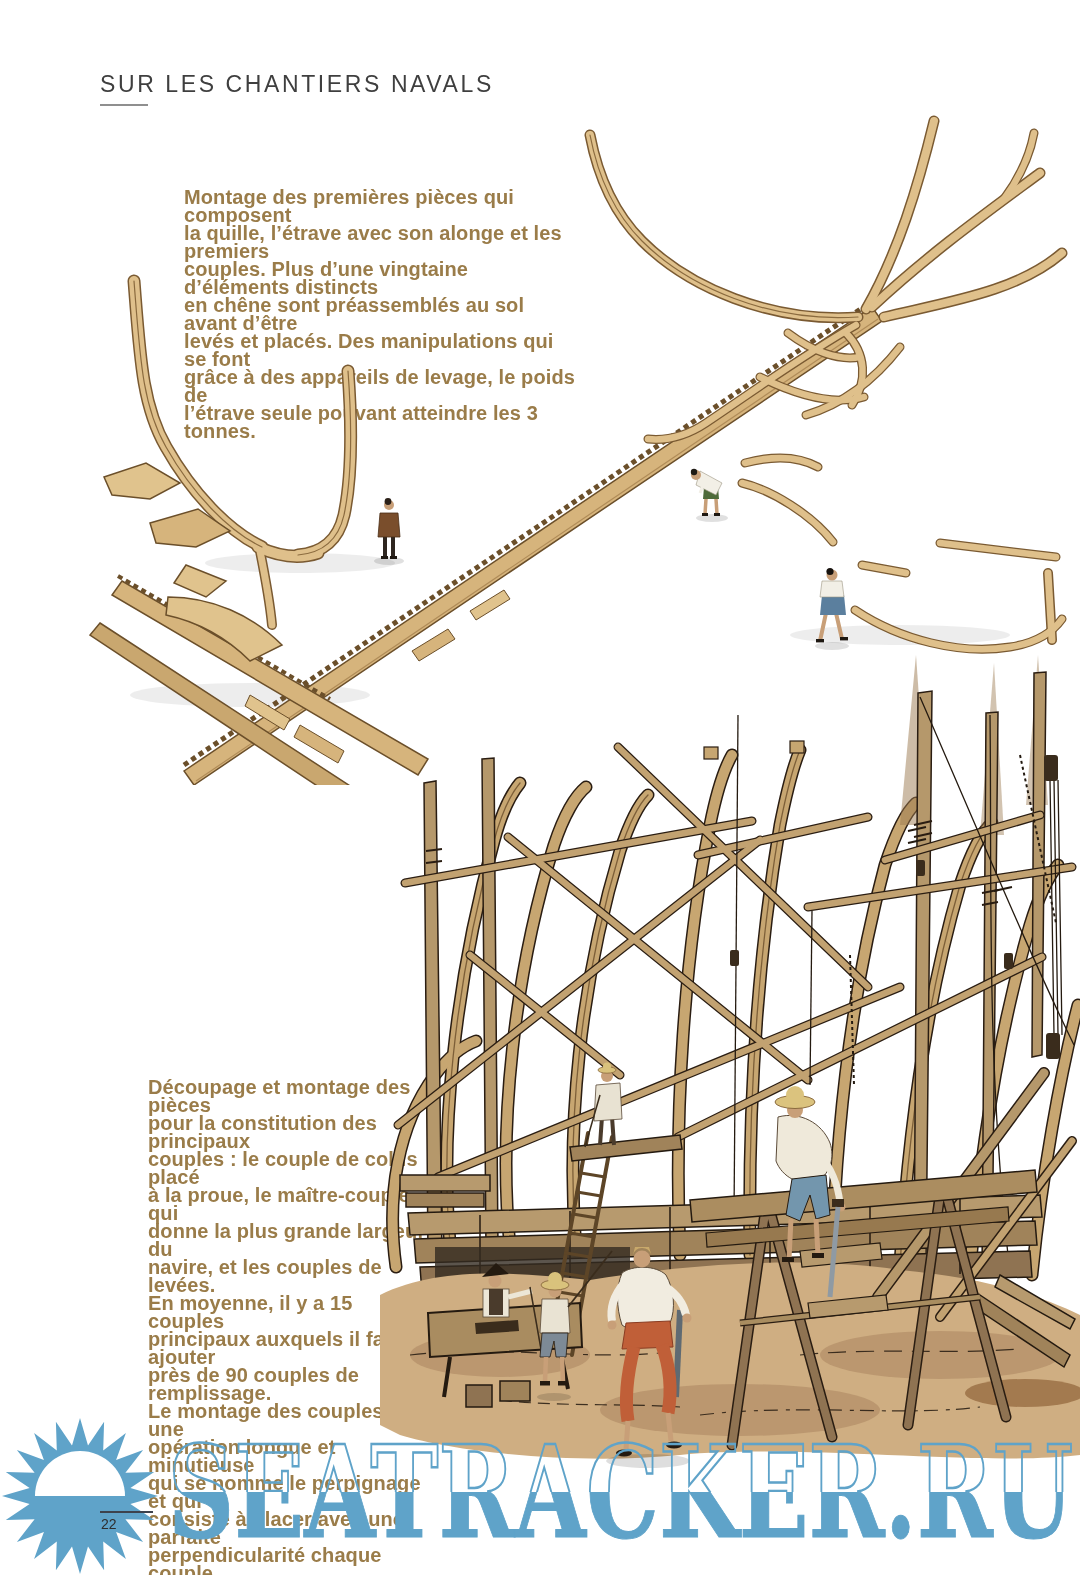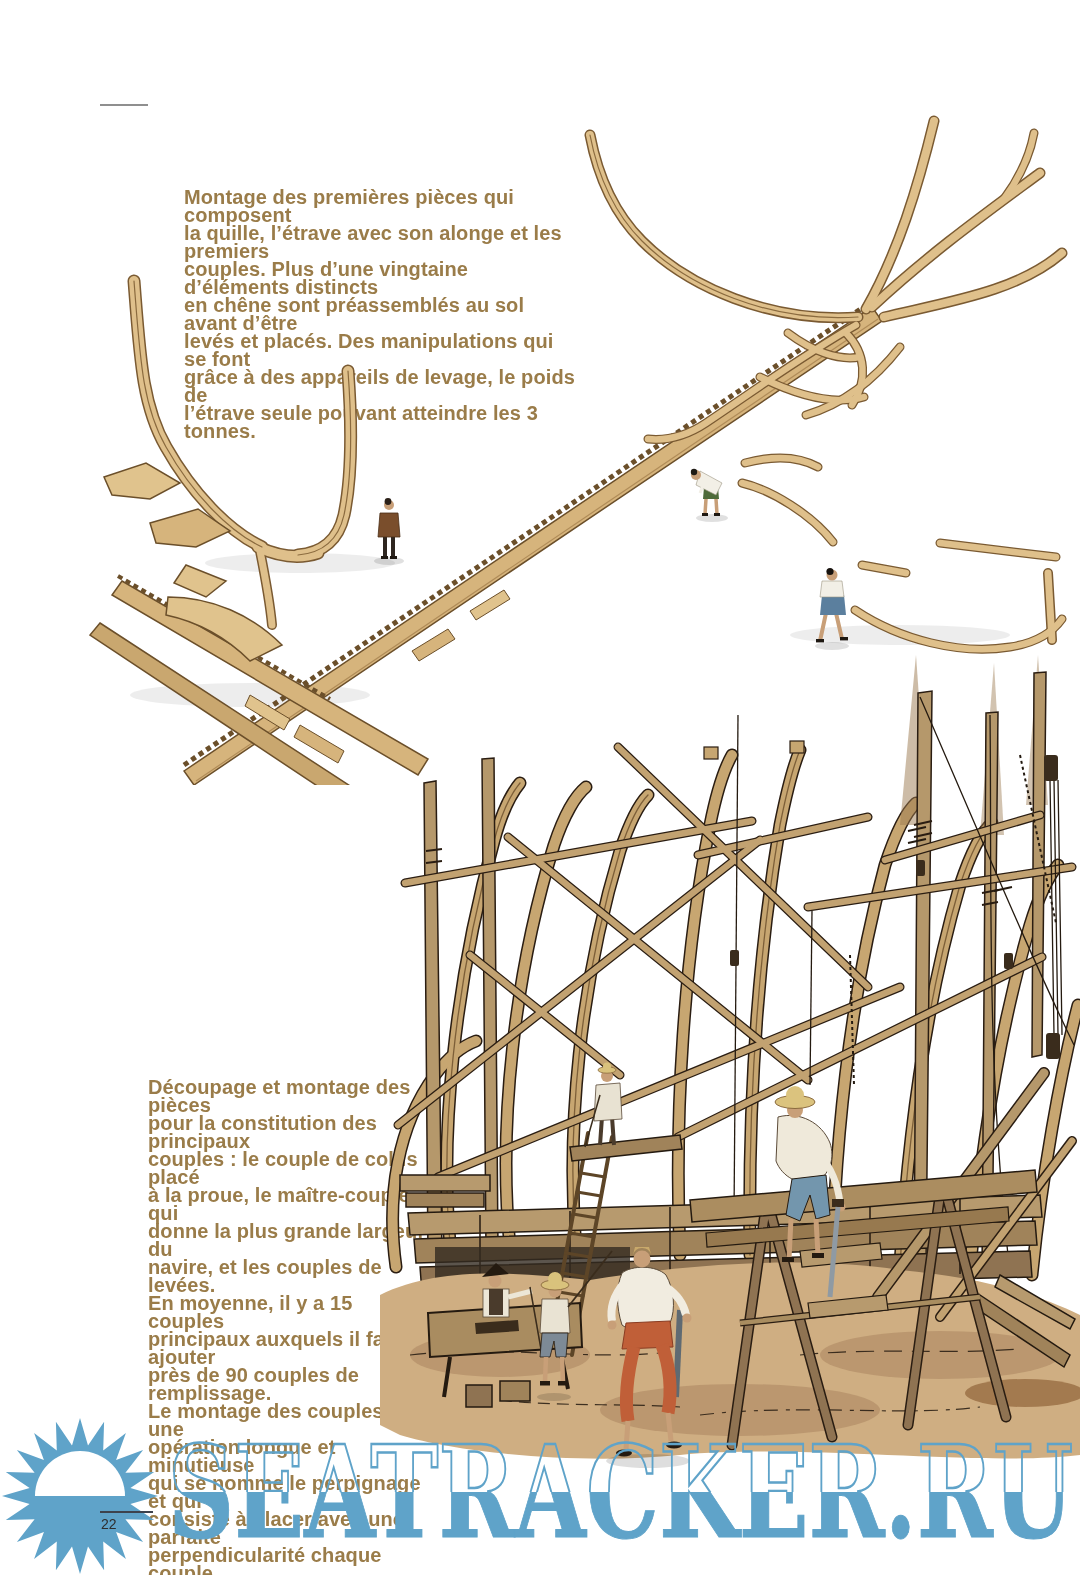--- a/index.html
+++ b/index.html
@@ -17,20 +17,21 @@
   .fig-2{left:380px;top:655px;}
   .watermark{position:absolute;left:0;top:0;pointer-events:none;}
   .pageno-rule{position:absolute;left:100px;top:1511px;width:53px;height:2px;background:#3d434d;}
   .pageno{position:absolute;left:101px;top:1516px;font-size:14px;color:#2e2e2e;}
 </style>
 </head>
 <body>
 
 <div class="page">
 
+  <div class="title">SUR LES CHANTIERS NAVALS</div>
   <div class="title-rule"></div>
 
   <div class="caption caption-1">Montage des premières pièces qui composent
 la quille, l’étrave avec son alonge et les premiers
 couples. Plus d’une vingtaine d’éléments distincts
 en chêne sont préassemblés au sol avant d’être
 levés et placés. Des manipulations qui se font
 grâce à des appareils de levage, le poids de
 l’étrave seule pouvant atteindre les 3 tonnes.</div>
 

